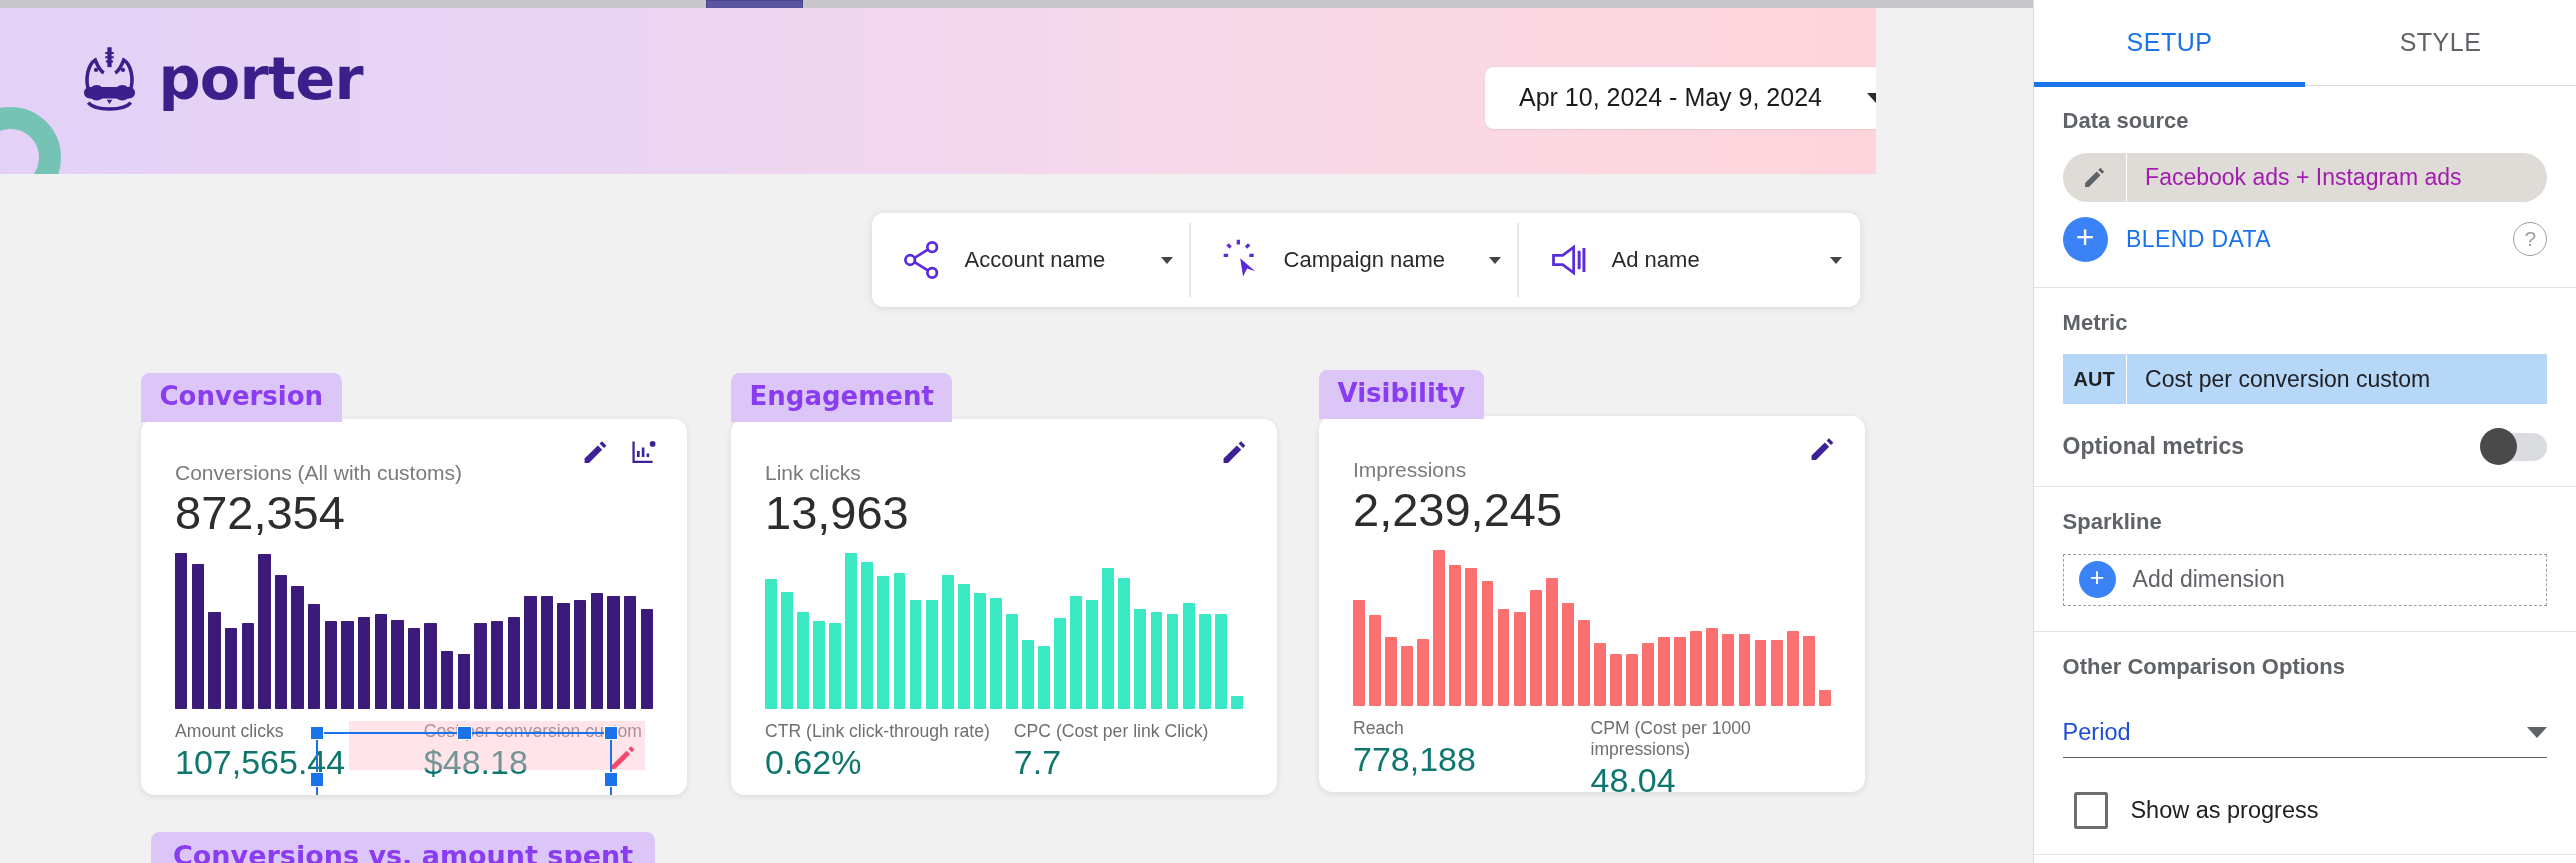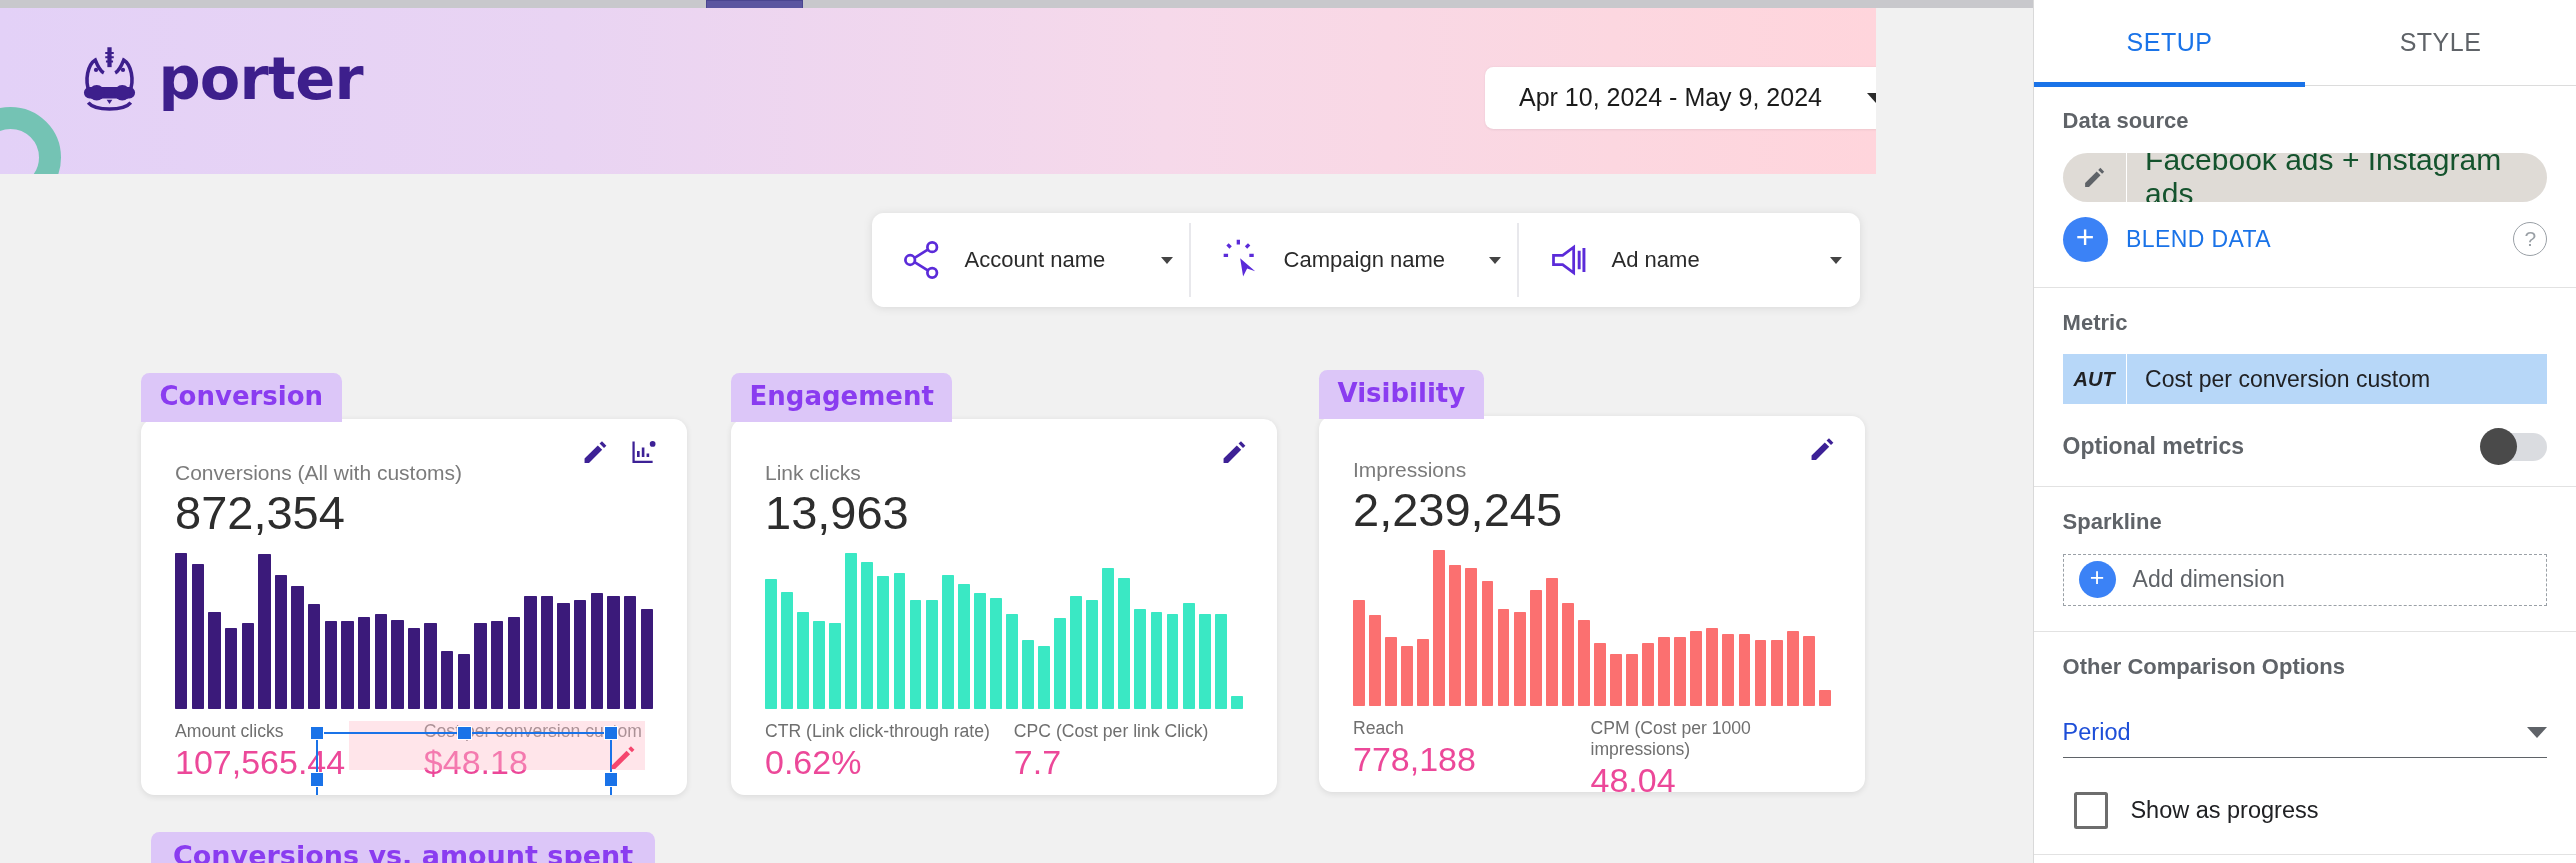--- a/index.html
+++ b/index.html
@@ -101,21 +101,21 @@
 
   .kpi-label{ font-size:21px; color:#7b7b7b; margin-top:22px; }
   .kpi-value{ font-size:47px; color:#2d2d2d; margin-top:3.4px; line-height:1.05; }
 
   .spark{ position:relative; display:flex; align-items:flex-end; gap:0; margin-top:15px; }
   .spark .bar{ flex:1; margin-right:4.2px; border-radius:0.8px; }
 
   .subrow{ display:flex; margin-top:11.8px; position:relative; }
   .sub{ }
   .sub .s-label{ font-size:17.6px; color:#6f6f6f; }
-  .sub .s-value{ font-size:34px; color:#ec4899; margin-top:1.7px; }
+  .sub .s-value{ font-size:34px; color:#0f766e; margin-top:1.7px; }
 
   
   .sel-box{
     position:absolute; border:2.5px solid #1a73e8; pointer-events:none; z-index:6;
   }
   .sel-box .h{
     position:absolute; width:14.3px; height:14.3px; background:#1a73e8;
     border:1.7px solid #fff;
   }
   .hl{left:-8.4px} .hr{right:-8.4px} .hc{left:calc(50% - 6.7px)}
@@ -154,42 +154,42 @@
   .psec-title{ font-size:22px; color:#5f6368; font-weight:700; }
 
   .ds-chip{
     display:flex; align-items:center; margin-top:18.5px;
     background:#dfdbd6; border-radius:34px; height:49px; overflow:hidden;
   }
   .ds-chip .pen{
     width:64px; height:49px; display:flex; align-items:center; justify-content:center;
     border-right:1.7px solid #fff; flex:0 0 64px;
   }
-  .ds-chip .dsname{ font-size:30px; color:#14532d; padding-left:18.5px; }
+  .ds-chip .dsname{ font-size:23px; color:#a21caf; padding-left:18.5px; }
 
   .blendrow{ display:flex; align-items:center; margin-top:15px; gap:18.5px; }
   .plus{
     width:45px;height:45px;border-radius:50%;background:#3b82f6;
     display:flex;align-items:center;justify-content:center;color:#fff;font-size:32px;
     flex:0 0 45px; line-height:1; padding-bottom:4.2px;
   }
   .plus.small{ width:37px;height:37px;flex:0 0 37px;font-size:25px;padding-bottom:3.4px;}
   .blendtxt{ font-size:23px; color:#1a73e8; letter-spacing:0.4px; flex:1; }
   .qmark{
     width:34px;height:34px;border-radius:50%;border:1.7px solid #9aa0a6;color:#9aa0a6;
     display:flex;align-items:center;justify-content:center;font-size:21px;
   }
 
   .metric-chip{
     display:flex; align-items:center; margin-top:18.5px;
     background:#b7d7f8; height:50px; overflow:hidden;
   }
   .metric-chip .aut{
     width:64px; flex:0 0 64px; height:58px; display:flex; align-items:center; justify-content:center;
-    font-size:20px; font-weight:700; color:#202124; border-right:1.7px solid #fff;font-style:italic;
+    font-size:20px; font-weight:700; color:#202124; border-right:1.7px solid #fff;
   }
   .metric-chip .mname{ font-size:23px; color:#202124; padding-left:18.5px; }
 
   .toggle-row{ display:flex; align-items:center; justify-content:space-between; margin-top:28.6px; }
   .toggle-label{ font-size:23px; color:#5f6368; font-weight:700; }
   .toggle{
     width:66px; height:28.6px; background:#dadce0; border-radius:15px; position:relative; cursor:pointer;
   }
   .toggle .knob{
     position:absolute; left:-1.7px; top:-4.2px; width:37px; height:37px; border-radius:50%;

